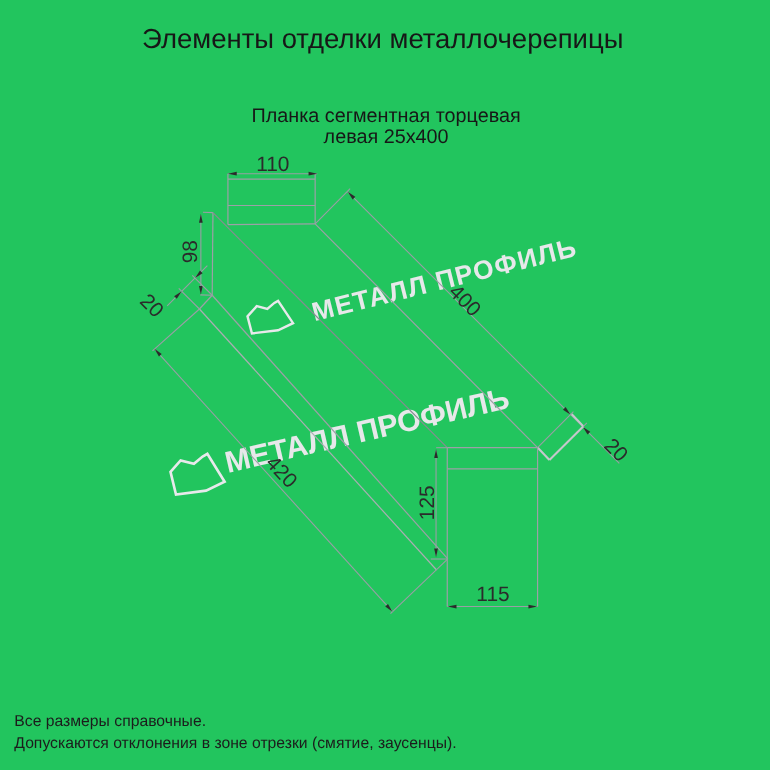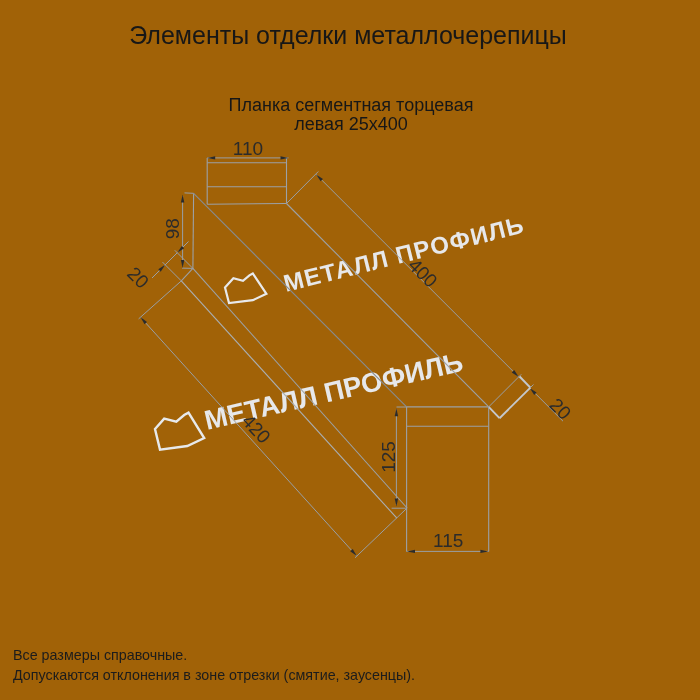--- a/index.html
+++ b/index.html
@@ -1,16 +1,16 @@
 <!DOCTYPE html>
 <html><head>
 <meta charset="utf-8">
 <style>
   html,body { margin:0; padding:0; background:#ffffff; }
-  .page { position:relative; width:700px; height:700px; background:#a16207;
+  .page { position:relative; width:700px; height:700px; background:#22c55e;
           font-family:"Liberation Sans", sans-serif; }
   svg { position:absolute; left:0; top:0; }
   .ln   { stroke:#9ca1a6; stroke-width:1.1; fill:none; }
   .l1   { stroke:#878c91; stroke-width:1.1; fill:none; }
   .l4   { stroke:#aaaeb2; stroke-width:1.1; fill:none; }
   .dl   { stroke:#999fa5; stroke-width:1.0; fill:none; }
   .fold { stroke:#c5c8cc; stroke-width:1.9; fill:none; }
   .dim  { font:19px "Liberation Sans", sans-serif; fill:#2b2b2b; }
   .wmt  { font:bold 24px "Liberation Sans", sans-serif; fill:#e7e8ea; letter-spacing:1.2px; }
   .wmt2 { font:bold 27.5px "Liberation Sans", sans-serif; fill:#e7e8ea; }

